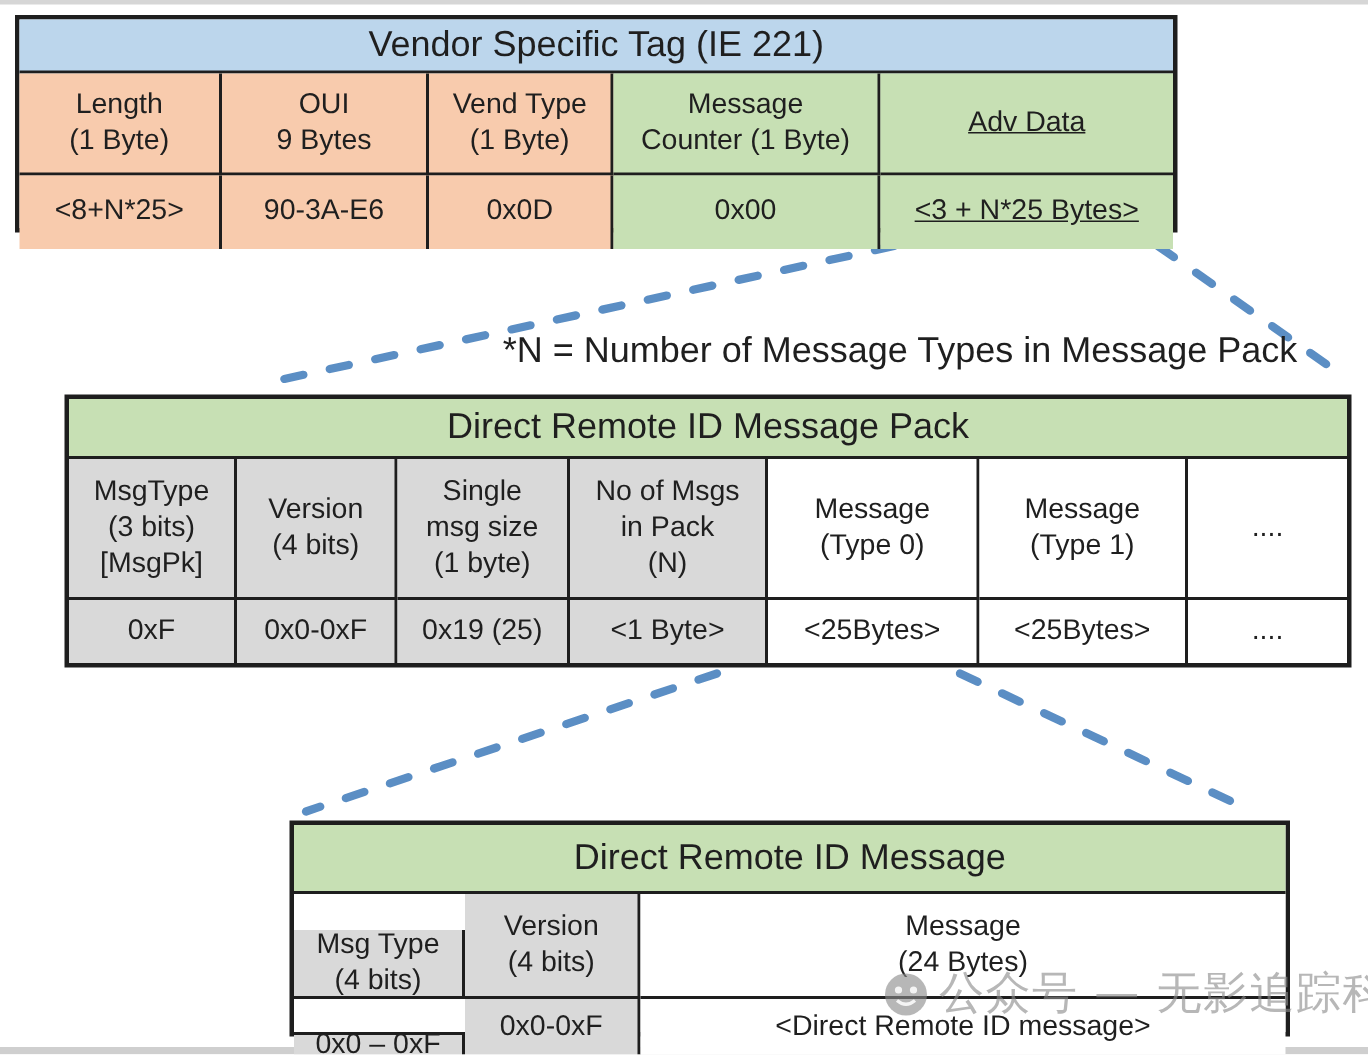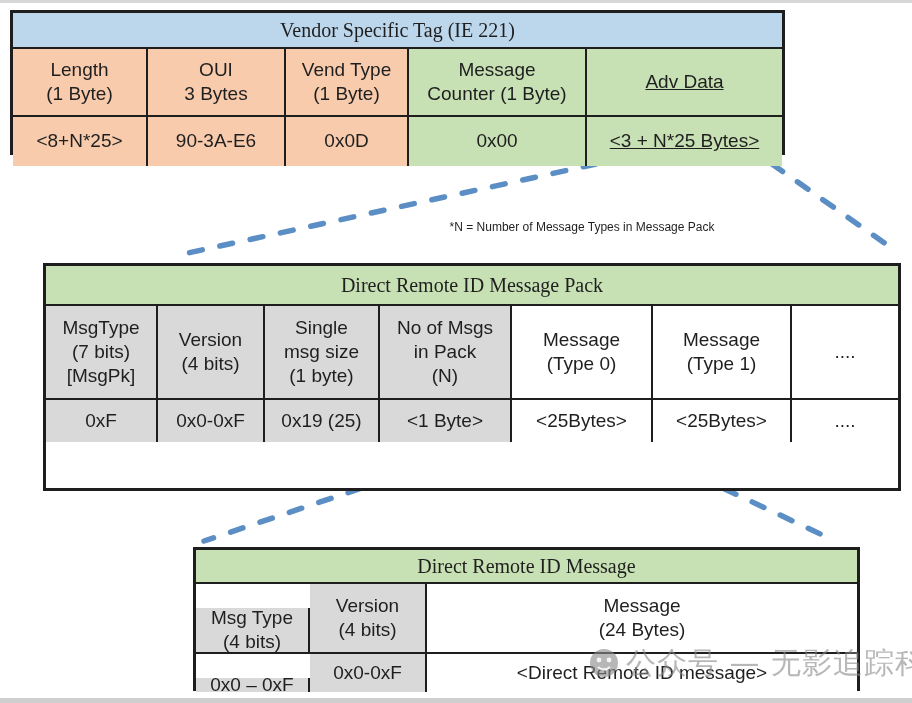--- a/index.html
+++ b/index.html
@@ -7,21 +7,21 @@
     position:relative;width:912px;height:703px;background:#ffffff;overflow:hidden;
     font-family:"Liberation Sans","DejaVu Sans",sans-serif;color:#1f1f1f;
   }
   .edge-strip{position:absolute;left:0;right:0;background:#d6d6d6;}
   .edge-strip.top{top:0;height:3px;}
   .edge-strip.bottom{bottom:0;height:5px;background:#cfcfcf;}
   .connectors{position:absolute;left:0;top:0;width:912px;height:703px;pointer-events:none;}
 
   .tbl{position:absolute;border:3px solid #1e1e1e;background:#fff;box-sizing:border-box;}
   .hdr{display:flex;align-items:center;justify-content:center;text-align:center;
-       border-bottom:2px solid #1e1e1e;box-sizing:border-box;font-size:20px;font-family:Liberation Serif, serif;}
+       border-bottom:2px solid #1e1e1e;box-sizing:border-box;font-size:24px;}
   .row{display:flex;box-sizing:border-box;border-radius:20px;}
   .cell{display:flex;align-items:center;justify-content:center;text-align:center;
         box-sizing:border-box;border-right:2px solid #1e1e1e;white-space:pre-line;
         font-size:19px;line-height:1.28;}
   .cell.last{border-right:none;}
   .row.labels .cell{border-bottom:2px solid #1e1e1e;}
 
   
   .blue{background:#bcd6ec;}
   .orange{background:#f8cbad;}
@@ -31,38 +31,38 @@
 
   
   .vendor{left:10px;top:10px;width:775px;height:145px;}
   .vendor .hdr{height:36px;}
   .vendor .row.labels{height:68px;}
   .vendor .row.values{height:49px;}
   .vendor .c0{width:135px;}.vendor .c1{width:138px;}.vendor .c2{width:123px;}
   .vendor .c3{width:178px;}.vendor .c4{width:195px;text-decoration:underline;}
 
   
-  .pack{left:43px;top:263px;width:858px;height:228px;}
+  .pack{left:43px;top:263px;width:858px;height:182px;}
   .pack .hdr{height:40px;}
   .pack .row.labels{height:94px;}
   .pack .row.values{height:42px;}
   .pack .c0{width:112px;}.pack .c1{width:107px;}.pack .c2{width:115px;}
   .pack .c3{width:132px;}.pack .c4{width:141px;}.pack .c5{width:139px;}
   .pack .c6{width:106px;}
 
   
   .msg{left:193px;top:547px;width:667px;height:144px;}
-  .msg .hdr{height:34px;}
+  .msg .hdr{height:46px;}
   .msg .row.labels{height:70px;}
   .msg .row.values{height:38px;}
   .msg .c0{width:114px;margin-top:24px;}.msg .c1{width:117px;}.msg .c2{width:430px;}
 
   .note{
-    position:absolute;left:307px;top:220px;width:550px;text-align:center;
-    font-size:12px;color:#1f1f1f;
+    position:absolute;left:325px;top:220px;width:550px;text-align:center;
+    font-size:24px;color:#1f1f1f;
   }
 
   .watermark{
     position:absolute;left:589px;top:646px;display:flex;align-items:center;gap:7px;
     pointer-events:none;
   }
   .watermark .wm-text{
     font-size:30px;line-height:34px;color:rgba(138,138,138,0.62);
     letter-spacing:1px;white-space:nowrap;
     font-family:"DejaVu Sans","Liberation Sans",sans-serif;
@@ -82,21 +82,21 @@
     <line x1="478" y1="449" x2="204" y2="541" stroke="#5b8ec4" stroke-width="5.5" stroke-linecap="round" stroke-dasharray="13 18"></line>
     <line x1="640" y1="449" x2="833" y2="540" stroke="#5b8ec4" stroke-width="5.5" stroke-linecap="round" stroke-dasharray="13 18"></line>
   </svg>
 
   <div class="tbl vendor">
     <div class="hdr blue">Vendor Specific Tag (IE 221)</div>
     <div class="row labels">
       <div class="cell c0 orange">Length
 (1 Byte)</div>
       <div class="cell c1 orange">OUI
-3 Bytes</div>
+9 Bytes</div>
       <div class="cell c2 orange">Vend Type
 (1 Byte)</div>
       <div class="cell c3 green">Message
 Counter (1 Byte)</div>
       <div class="cell c4 green last">Adv Data</div>
     </div>
     <div class="row values">
       <div class="cell c0 orange">&lt;8+N*25&gt;</div>
       <div class="cell c1 orange">90-3A-E6</div>
       <div class="cell c2 orange">0x0D</div>
@@ -104,21 +104,21 @@
       <div class="cell c4 green last">&lt;3 + N*25 Bytes&gt;</div>
     </div>
   </div>
 
   <div class="note">*N = Number of Message Types in Message Pack</div>
 
   <div class="tbl pack">
     <div class="hdr green">Direct Remote ID Message Pack</div>
     <div class="row labels">
       <div class="cell c0 gray">MsgType
-(7 bits)
+(3 bits)
 [MsgPk]</div>
       <div class="cell c1 gray">Version
 (4 bits)</div>
       <div class="cell c2 gray">Single
 msg size
 (1 byte)</div>
       <div class="cell c3 gray">No of Msgs
 in Pack
 (N)</div>
       <div class="cell c4 white">Message

